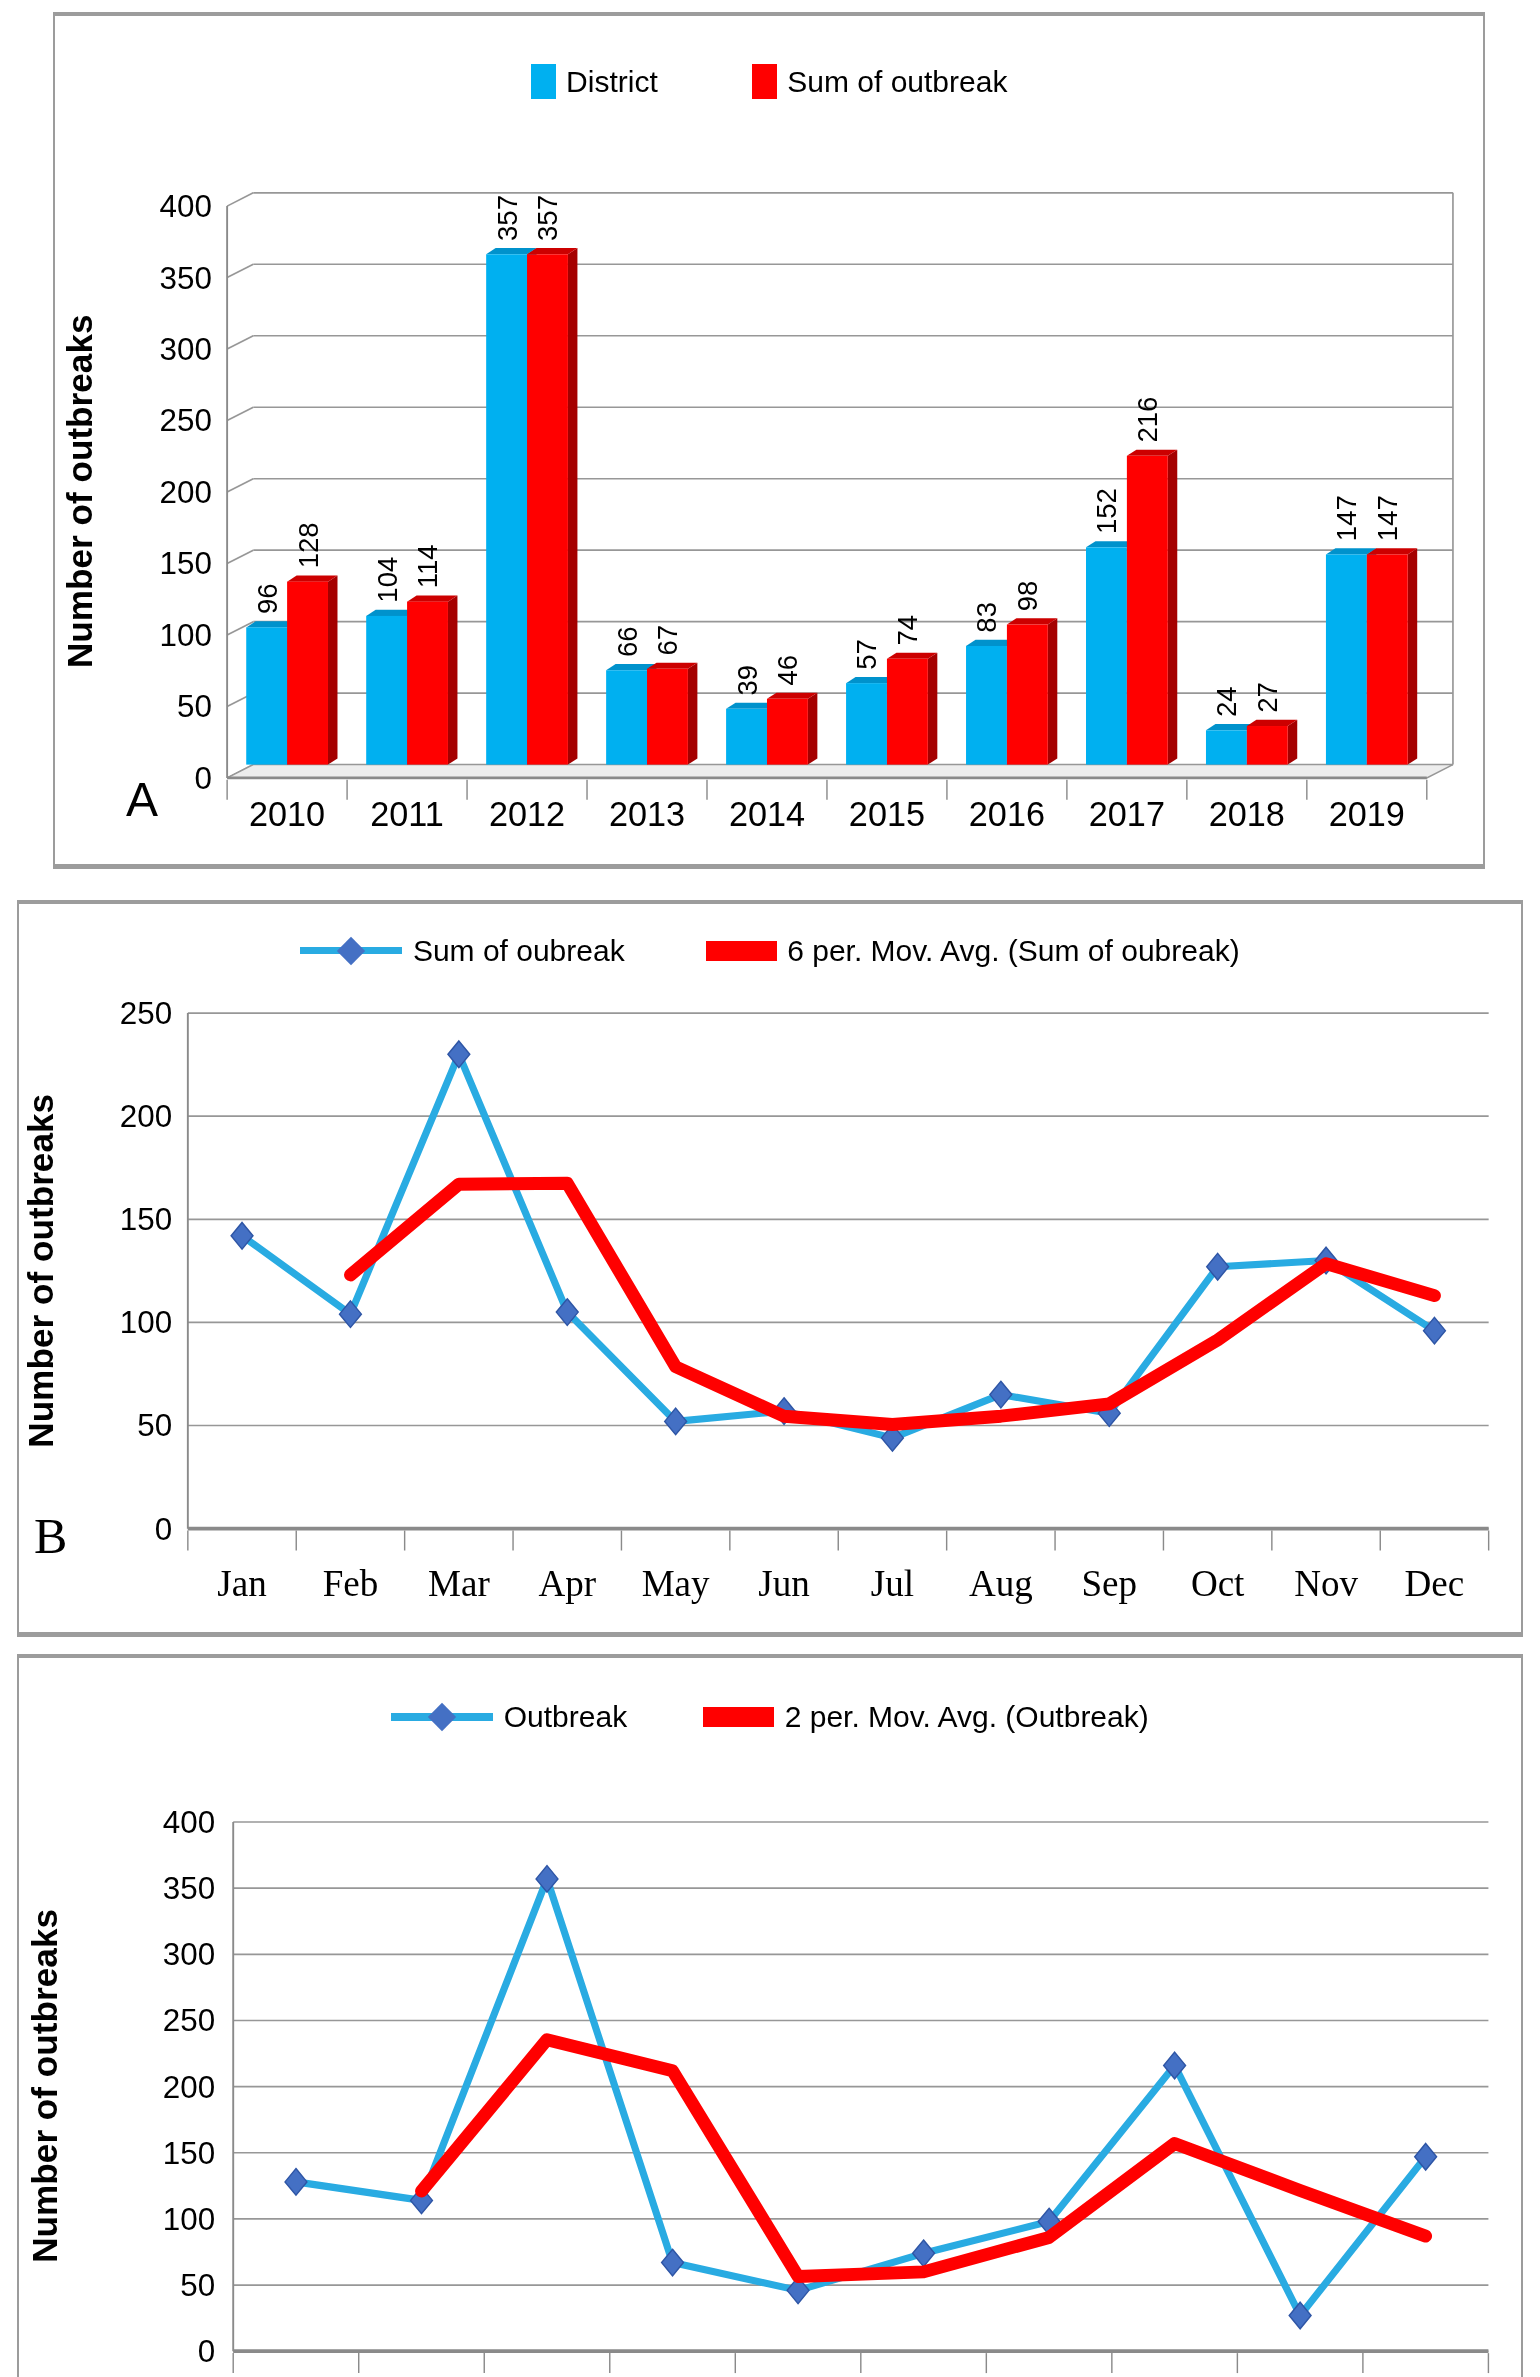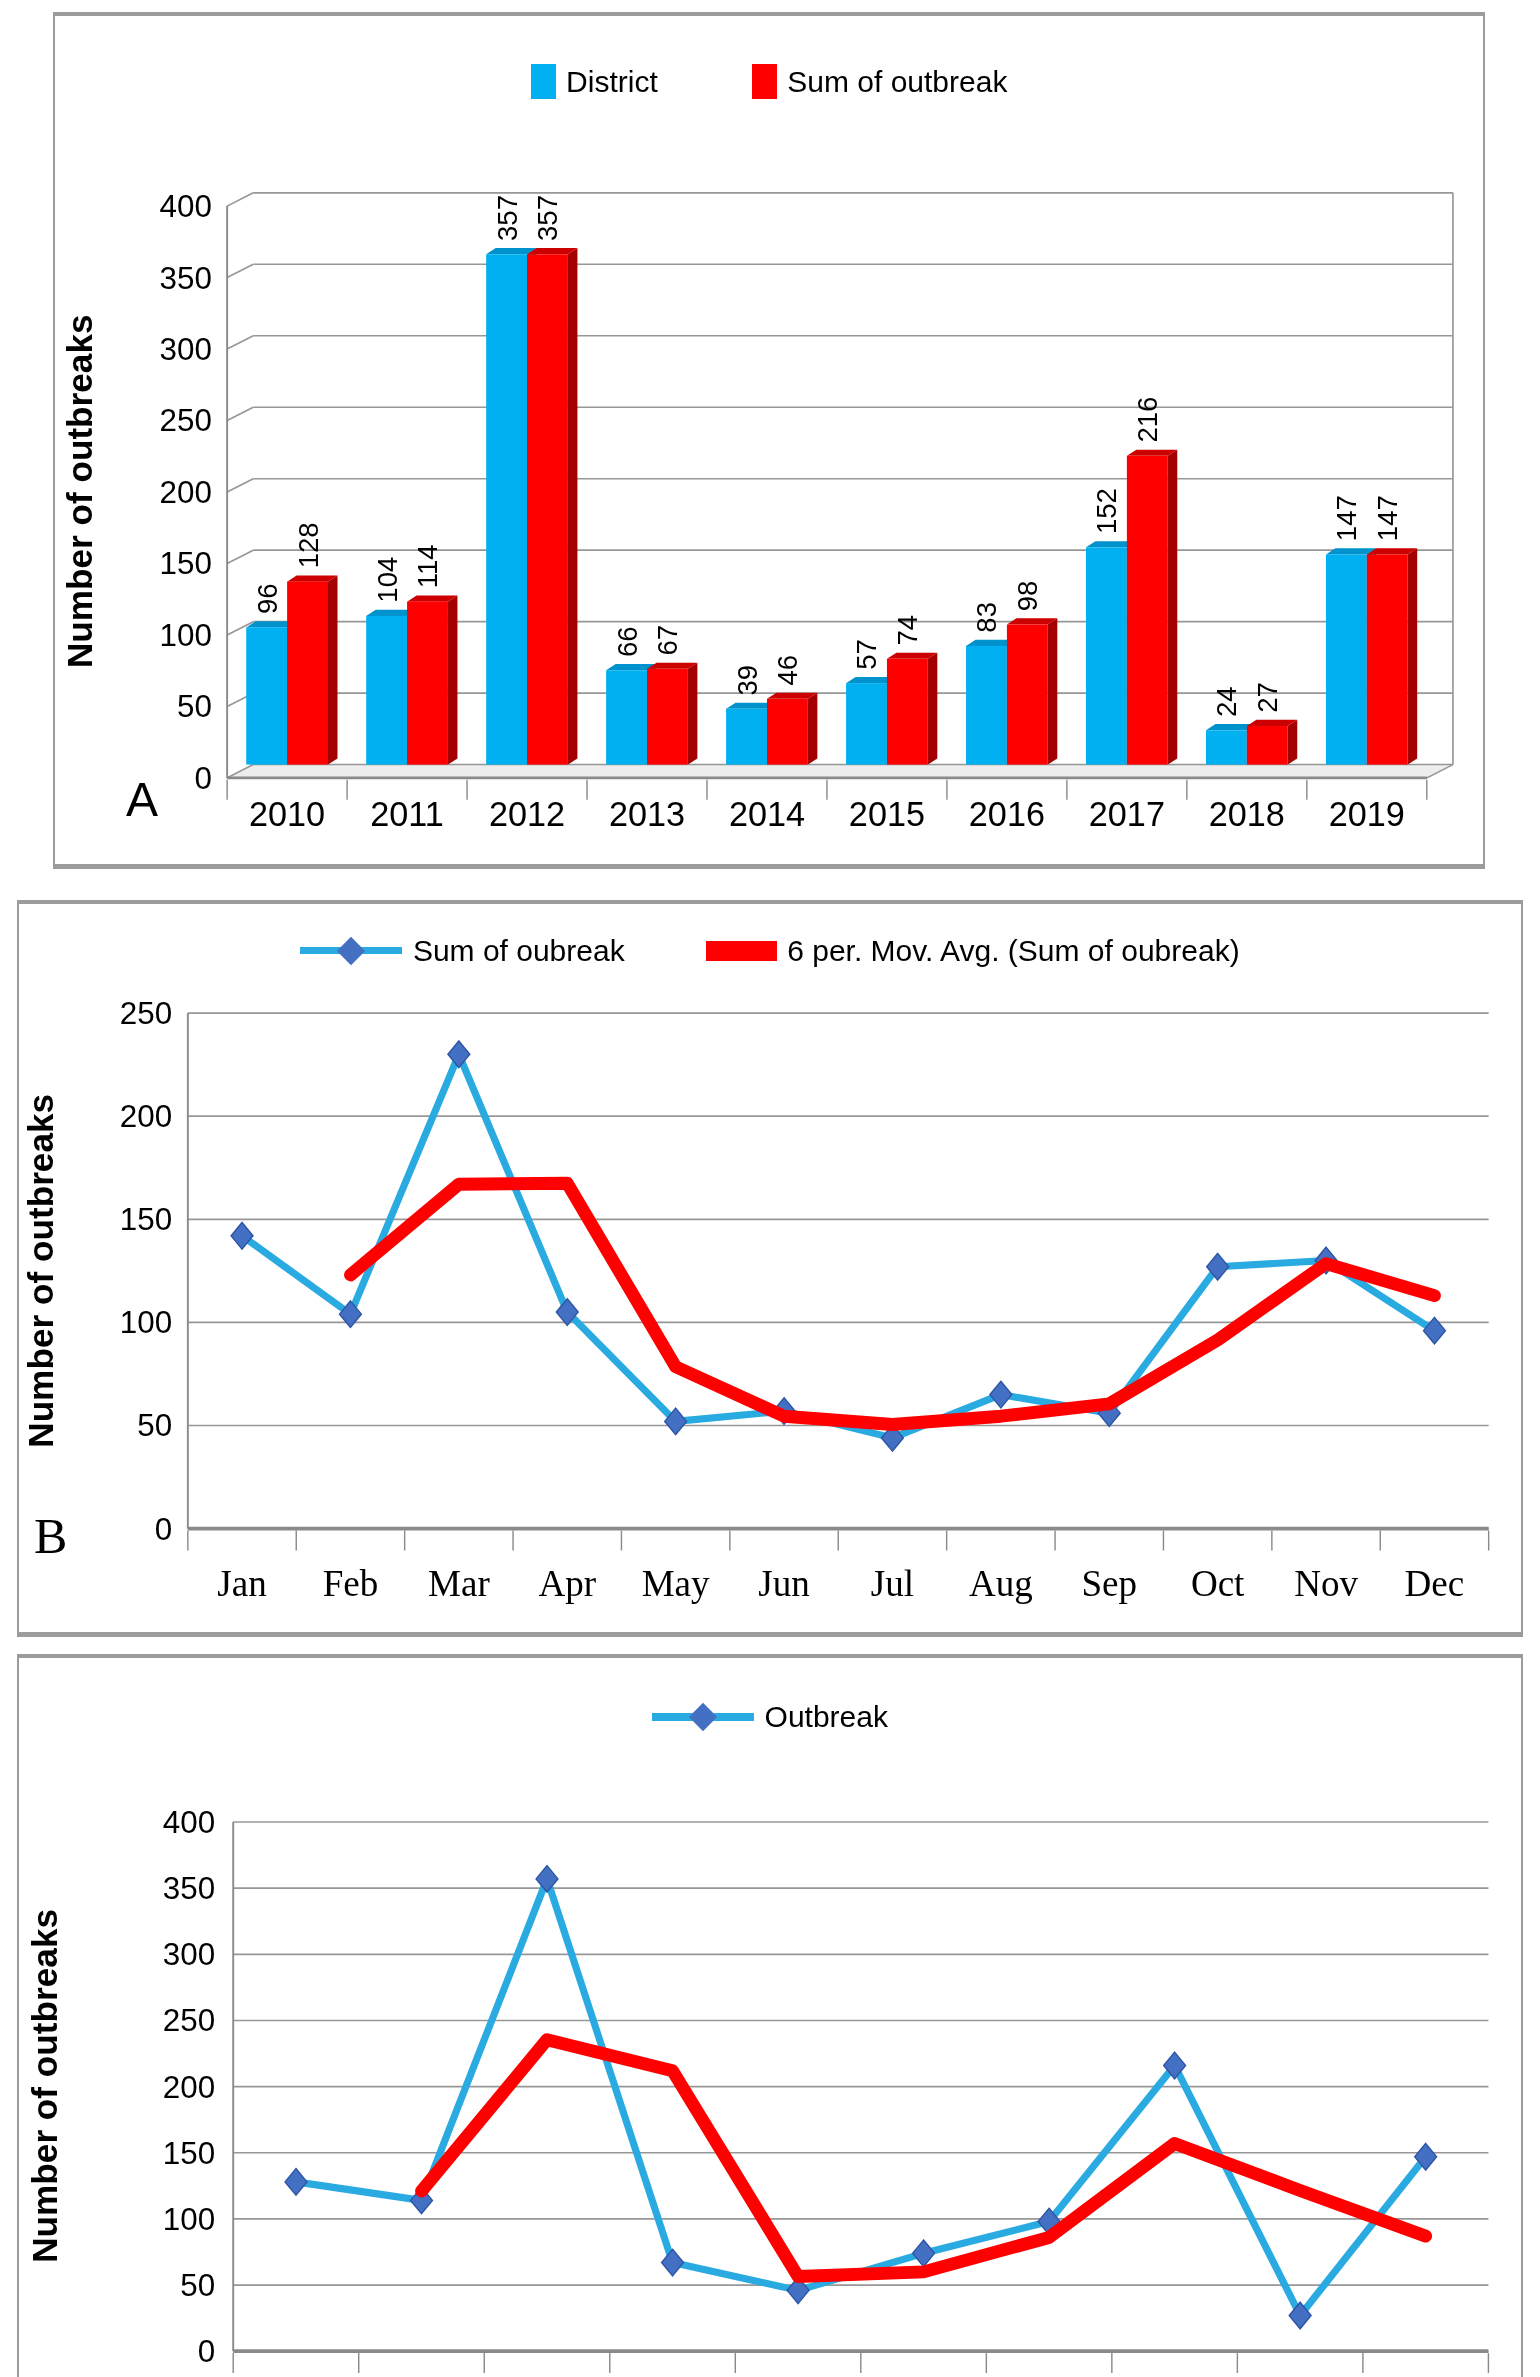--- a/index.html
+++ b/index.html
@@ -253,20 +253,24 @@
 </div>
 
 <div class="panel" id="panel-c">
   <div class="legend" id="legend-c">
     <div class="legend-item">
       <span class="line-swatch" style="background: rgb(41, 171, 226);">
           <span class="dia" style="background: rgb(68, 112, 196);"></span>
         </span>
       <span>Outbreak</span>
     </div>
+    <div class="legend-item">
+      <span class="bar-swatch" style="background: rgb(255, 0, 0);"></span>
+      <span>2 per. Mov. Avg. (Outbreak)</span>
+    </div>
   </div>
   <svg id="svgC" class="chart-svg" width="1502" height="833" viewBox="0 0 3158 1752">
       <line x1="450" y1="1458" x2="3090" y2="1458" stroke="#979797" stroke-width="3.5"></line>
       <text x="412" y="1481" class="tick" text-anchor="end">0</text>
       <line x1="450" y1="1318.875" x2="3090" y2="1318.875" stroke="#979797" stroke-width="3.5"></line>
       <text x="412" y="1341.875" class="tick" text-anchor="end">50</text>
       <line x1="450" y1="1179.75" x2="3090" y2="1179.75" stroke="#979797" stroke-width="3.5"></line>
       <text x="412" y="1202.75" class="tick" text-anchor="end">100</text>
       <line x1="450" y1="1040.625" x2="3090" y2="1040.625" stroke="#979797" stroke-width="3.5"></line>
       <text x="412" y="1063.625" class="tick" text-anchor="end">150</text>

